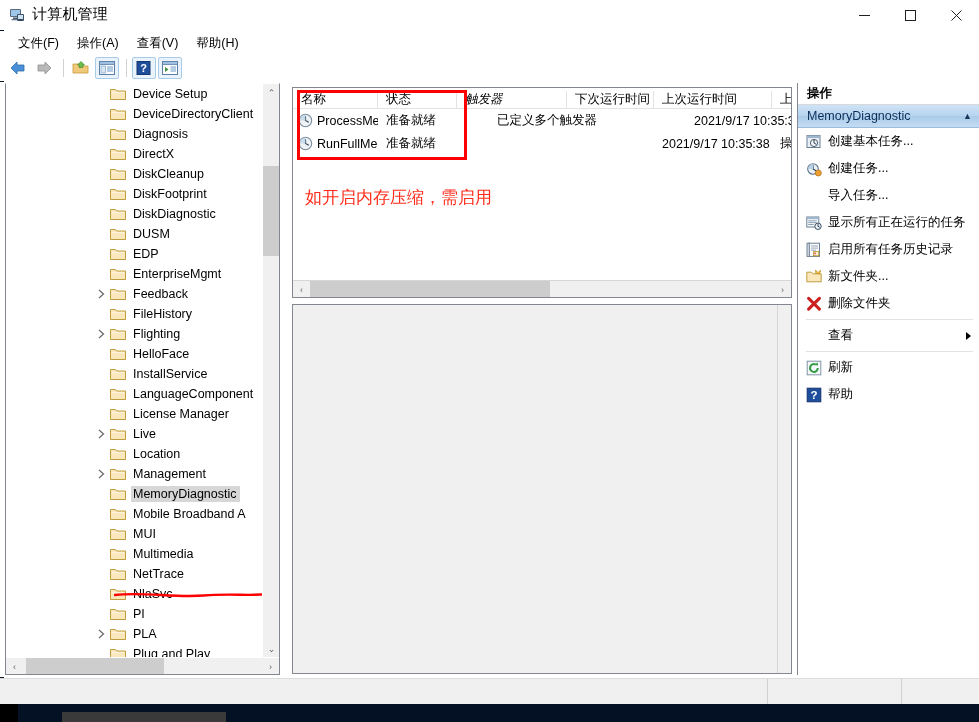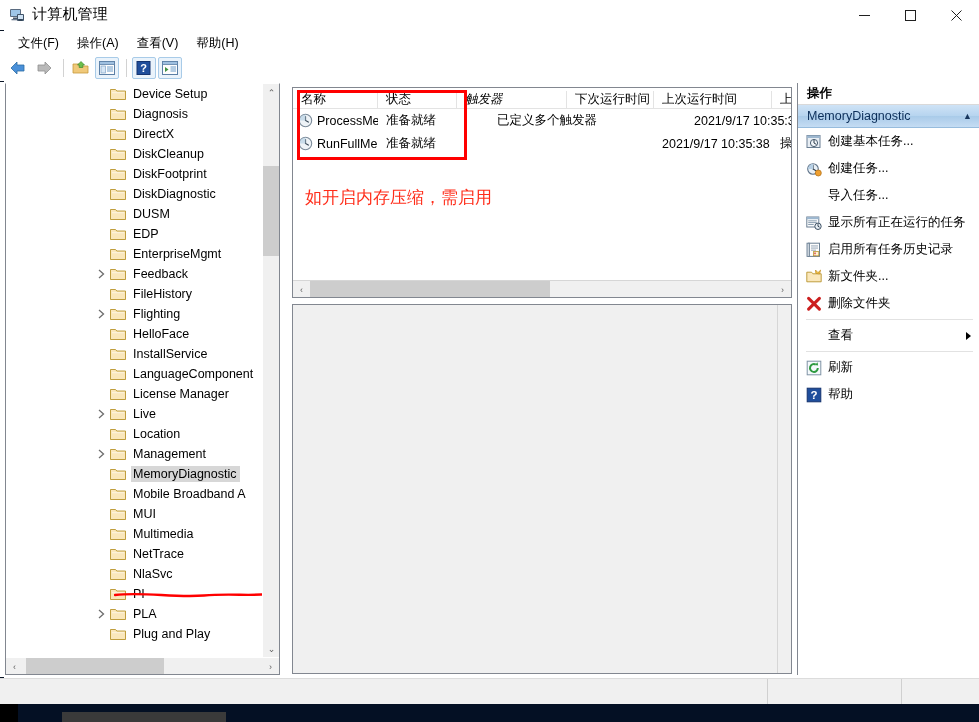--- a/index.html
+++ b/index.html
@@ -371,20 +371,31 @@
           </div>
           <div class="tree-row">
             <span class="chev empty"></span>
             <span class="folder">
               <svg class="folder-svg" width="16" height="14" viewBox="0 0 16 14">
                 <path d="M0.5 2.5 L5.5 2.5 L6.8 4 L15.5 4 L15.5 12.5 L0.5 12.5 Z" fill="#f7e3b4" stroke="#c9a košice" stroke-width="0"></path>
                 <path d="M0.5 2.5 L5.5 2.5 L6.8 4 L15.5 4 L15.5 12.5 L0.5 12.5 Z" fill="#fae7bb" stroke="#b9952f" stroke-width="0.9"></path>
                 <path d="M2 5.2 L14.2 5.2 L14.2 6.2 L2 6.2 Z" fill="#ffffff" opacity="0.55"></path>
               </svg>
             </span>
+            <span class="tlabel">DeviceDirectoryClient</span>
+          </div>
+          <div class="tree-row">
+            <span class="chev empty"></span>
+            <span class="folder">
+              <svg class="folder-svg" width="16" height="14" viewBox="0 0 16 14">
+                <path d="M0.5 2.5 L5.5 2.5 L6.8 4 L15.5 4 L15.5 12.5 L0.5 12.5 Z" fill="#f7e3b4" stroke="#c9a košice" stroke-width="0"></path>
+                <path d="M0.5 2.5 L5.5 2.5 L6.8 4 L15.5 4 L15.5 12.5 L0.5 12.5 Z" fill="#fae7bb" stroke="#b9952f" stroke-width="0.9"></path>
+                <path d="M2 5.2 L14.2 5.2 L14.2 6.2 L2 6.2 Z" fill="#ffffff" opacity="0.55"></path>
+              </svg>
+            </span>
             <span class="tlabel">Diagnosis</span>
           </div>
           <div class="tree-row">
             <span class="chev empty"></span>
             <span class="folder">
               <svg class="folder-svg" width="16" height="14" viewBox="0 0 16 14">
                 <path d="M0.5 2.5 L5.5 2.5 L6.8 4 L15.5 4 L15.5 12.5 L0.5 12.5 Z" fill="#f7e3b4" stroke="#c9a košice" stroke-width="0"></path>
                 <path d="M0.5 2.5 L5.5 2.5 L6.8 4 L15.5 4 L15.5 12.5 L0.5 12.5 Z" fill="#fae7bb" stroke="#b9952f" stroke-width="0.9"></path>
                 <path d="M2 5.2 L14.2 5.2 L14.2 6.2 L2 6.2 Z" fill="#ffffff" opacity="0.55"></path>
               </svg>

